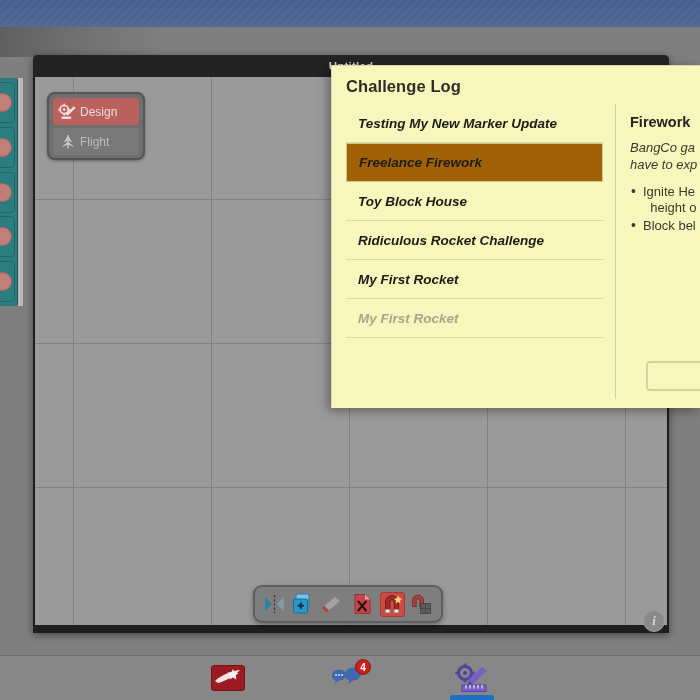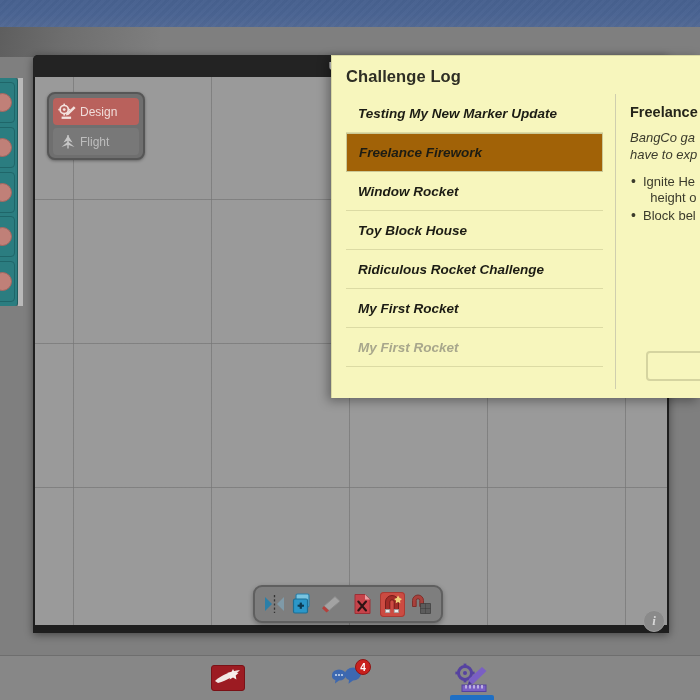--- a/index.html
+++ b/index.html
@@ -138,21 +138,21 @@
     display: flex; align-items: center; justify-content: center;
     border: 1px solid #8f1413;
   }
   .nav-underline {
     position: absolute; left: 5px; bottom: -5px; width: 44px; height: 9px;
     background: #1f6fc4; border-radius: 2px;
   }
 
   
   .dialog {
-    position: absolute; left: 331px; top: 55px;
+    position: absolute; left: 331px; top: 65px;
     width: 369px; height: 343px;
     background: #f7f6bd;
     border-top: 1px solid #d9d8a2;
     border-left: 1px solid #d9d8a2;
     box-shadow: -3px 3px 10px rgba(0,0,0,.35);
     overflow: hidden;
   }
   .dlg-header {
     padding: 11px 0 8px 14px;
     font-size: 16.5px; font-weight: bold; color: #2e2e24;
@@ -335,29 +335,28 @@
   </div>
 
   <div class="dialog">
     <div class="dlg-header">Challenge Log</div>
 
     <div class="dlg-body">
 
       <div class="dlg-left">
         <div class="chal-item">Testing My New Marker Update</div>
         <div class="chal-item selected">Freelance Firework</div>
-        <div class="chal-item">Window Rocket</div>
         <div class="chal-item">Toy Block House</div>
         <div class="chal-item">Ridiculous Rocket Challenge</div>
         <div class="chal-item">My First Rocket</div>
         <div class="chal-item locked">My First Rocket</div>
       </div>
 
       <div class="dlg-right">
-        <h3>Freelance</h3>
+        <h3>Firework</h3>
         <div class="dlg-desc">BangCo ga
 have to exp</div>
         <ul class="dlg-goals">
           <li>Ignite He
   height o</li>
           <li>Block bel</li>
         </ul>
         <div class="dlg-action"></div>
       </div>
 

